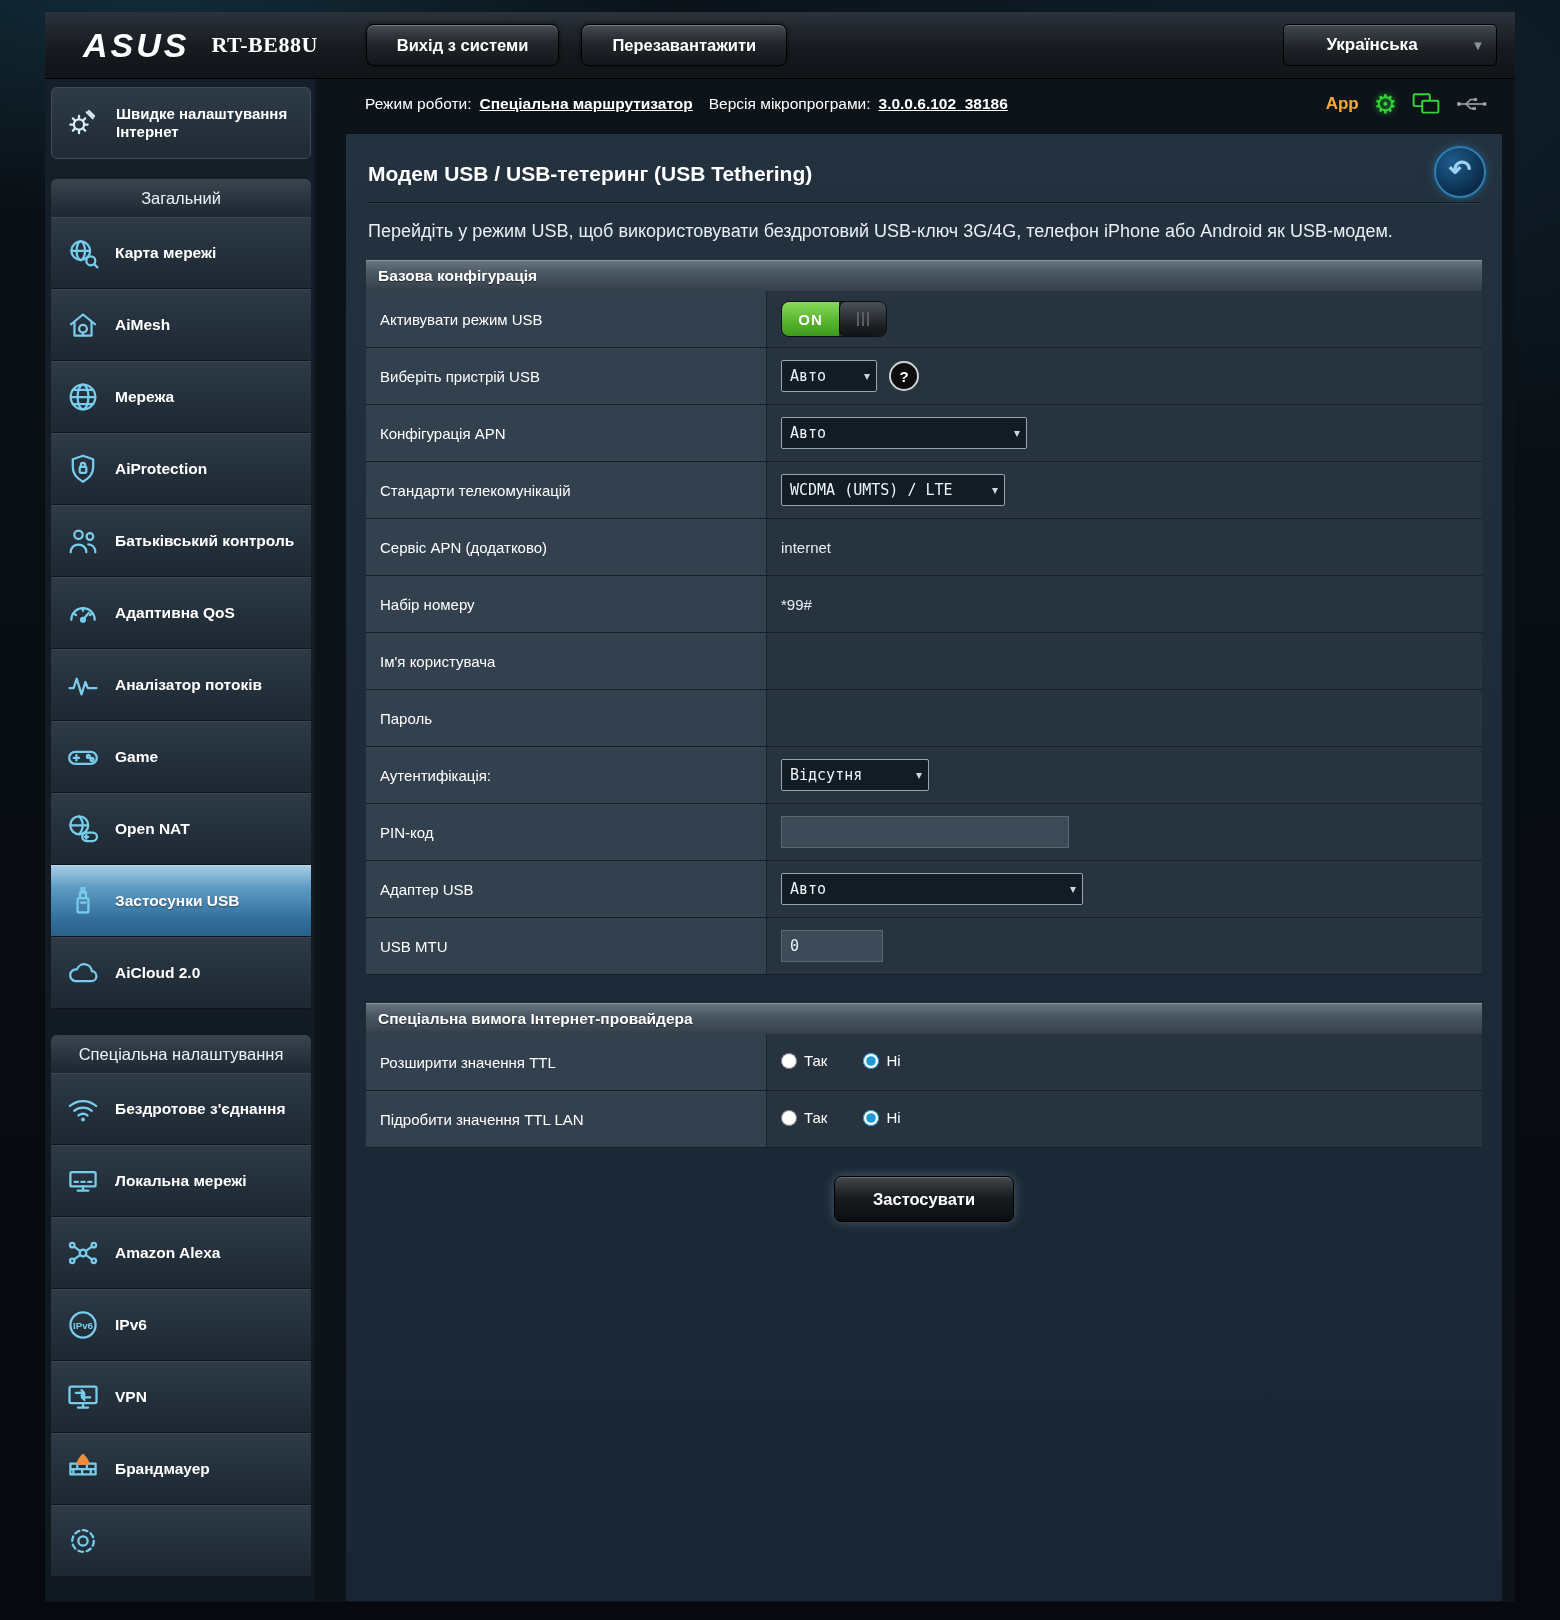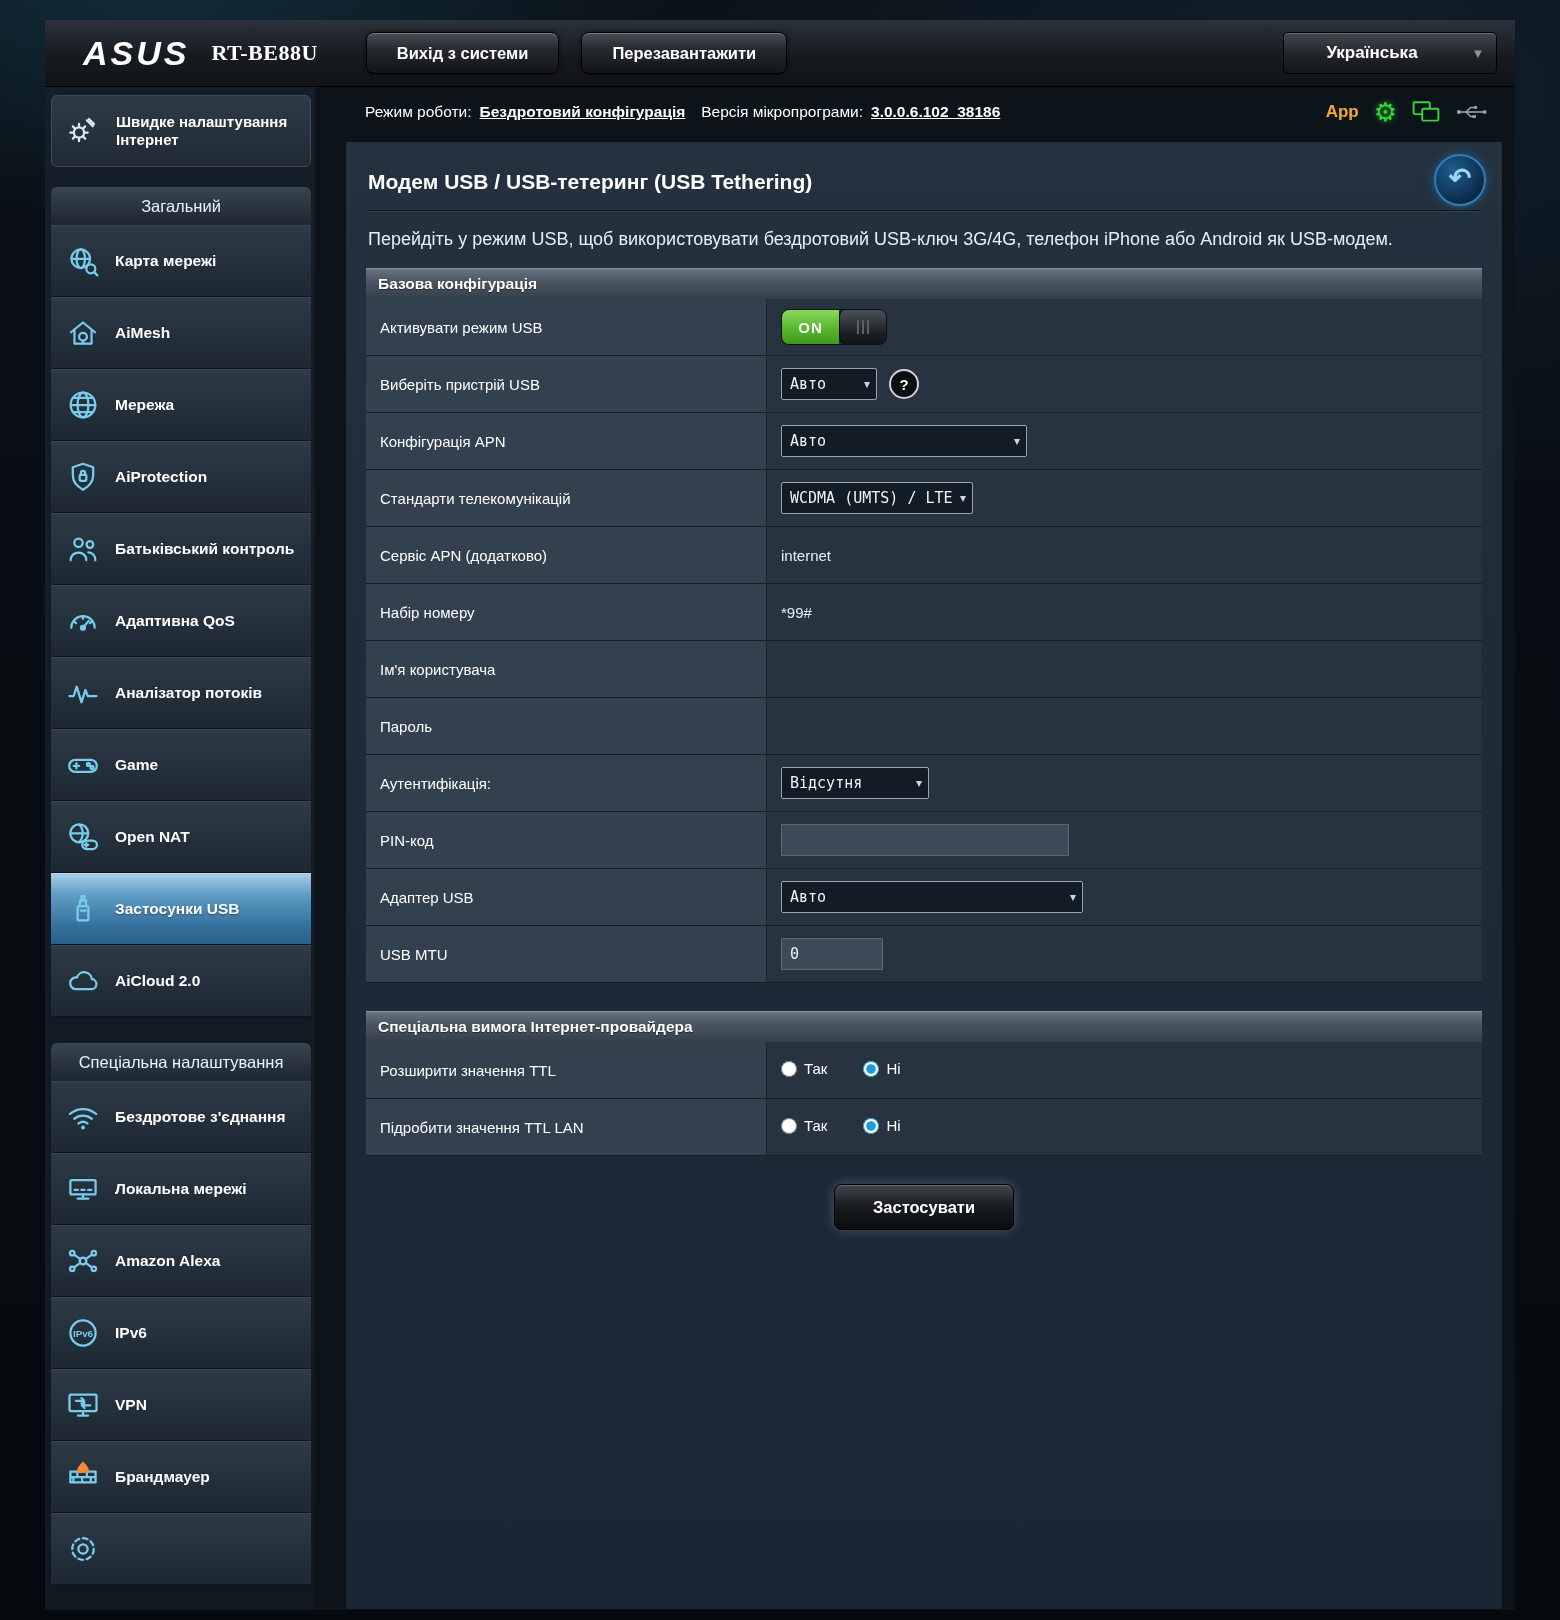--- a/index.html
+++ b/index.html
@@ -2,21 +2,21 @@
 <html><head>
 <meta charset="utf-8">
 <style>
   html,body{margin:0;padding:0;width:1560px;height:1620px;overflow:hidden;
     font-family:"Liberation Sans",sans-serif;background:#05080c;}
   .page{position:relative;width:1560px;height:1620px;
     background:
       radial-gradient(900px 420px at 10% -2%, rgba(36,110,140,.32), transparent 60%),
       radial-gradient(1200px 620px at 85% 6%, rgba(22,52,72,.45), transparent 65%),
       linear-gradient(180deg,#0a1016,#060a0e);}
-  .app{position:absolute;left:45px;top:20px;width:1470px;height:1590px;display:flex;flex-direction:column;background:#0c1319;}
+  .app{position:absolute;left:45px;top:12px;width:1470px;height:1590px;display:flex;flex-direction:column;background:#0c1319;}
 
   
   .topbar{flex:0 0 66px;display:flex;align-items:center;
     background:linear-gradient(180deg,#2b323a,#171b20 55%,#101317);border-bottom:1px solid #000;}
   .logo{font-weight:bold;font-style:italic;font-size:34px;color:#fff;letter-spacing:3px;margin-left:38px;}
   .model{font-size:22px;font-weight:bold;color:#fff;margin-left:22px;letter-spacing:.5px;font-family:Liberation Serif, serif;}
   .top-btn{height:42px;padding:0 30px;border-radius:8px;cursor:pointer;
     background:linear-gradient(180deg,#454c53,#23272c 45%,#121519);
     border:1px solid #000;box-shadow:inset 0 1px 0 rgba(255,255,255,.28),0 0 4px rgba(0,0,0,.6);
     color:#fff;font-weight:bold;font-size:16.5px;font-family:"Liberation Sans",sans-serif;text-align:center;}
@@ -322,21 +322,21 @@
                 </svg>
               </span>
             </div>
           </div>
       </aside>
 
       <div class="right-col">
 
         <div class="infobar">
           <span>Режим роботи:</span>
-          <a class="info-link">Бездротовий конфігурація</a>
+          <a class="info-link">Спеціальна маршрутизатор</a>
           <span>Версія мікропрограми:</span>
           <a class="info-link">3.0.0.6.102_38186</a>
           <span class="info-right">
             <span class="app-label">App</span>
             <span class="gear-green">⚙</span>
             <span class="ico-btn">
               <svg viewBox="0 0 26 22" width="28" height="24" fill="none" stroke="#35d43a" stroke-width="1.8">
                 <rect x="1.5" y="2" width="15" height="11" rx="1"></rect>
                 <rect x="9.5" y="8" width="15" height="11" rx="1" fill="#0c1319"></rect>
               </svg>
@@ -385,21 +385,21 @@
                 <tr>
                   <td class="lbl">Конфігурація APN</td>
                   <td class="val"><span class="selwrap">
                       <select style="width:246px"><option>Авто</option></select>
                       <span class="chev">▾</span>
                     </span></td>
                 </tr>
                 <tr>
                   <td class="lbl">Стандарти телекомунікацій</td>
                   <td class="val"><span class="selwrap">
-                      <select style="width:192px"><option>WCDMA (UMTS) / LTE</option></select>
+                      <select style="width:224px"><option>WCDMA (UMTS) / LTE</option></select>
                       <span class="chev">▾</span>
                     </span></td>
                 </tr>
                 <tr>
                   <td class="lbl">Сервіс APN (додатково)</td>
                   <td class="val">internet</td>
                 </tr>
                 <tr>
                   <td class="lbl">Набір номеру</td>
                   <td class="val">*99#</td>

